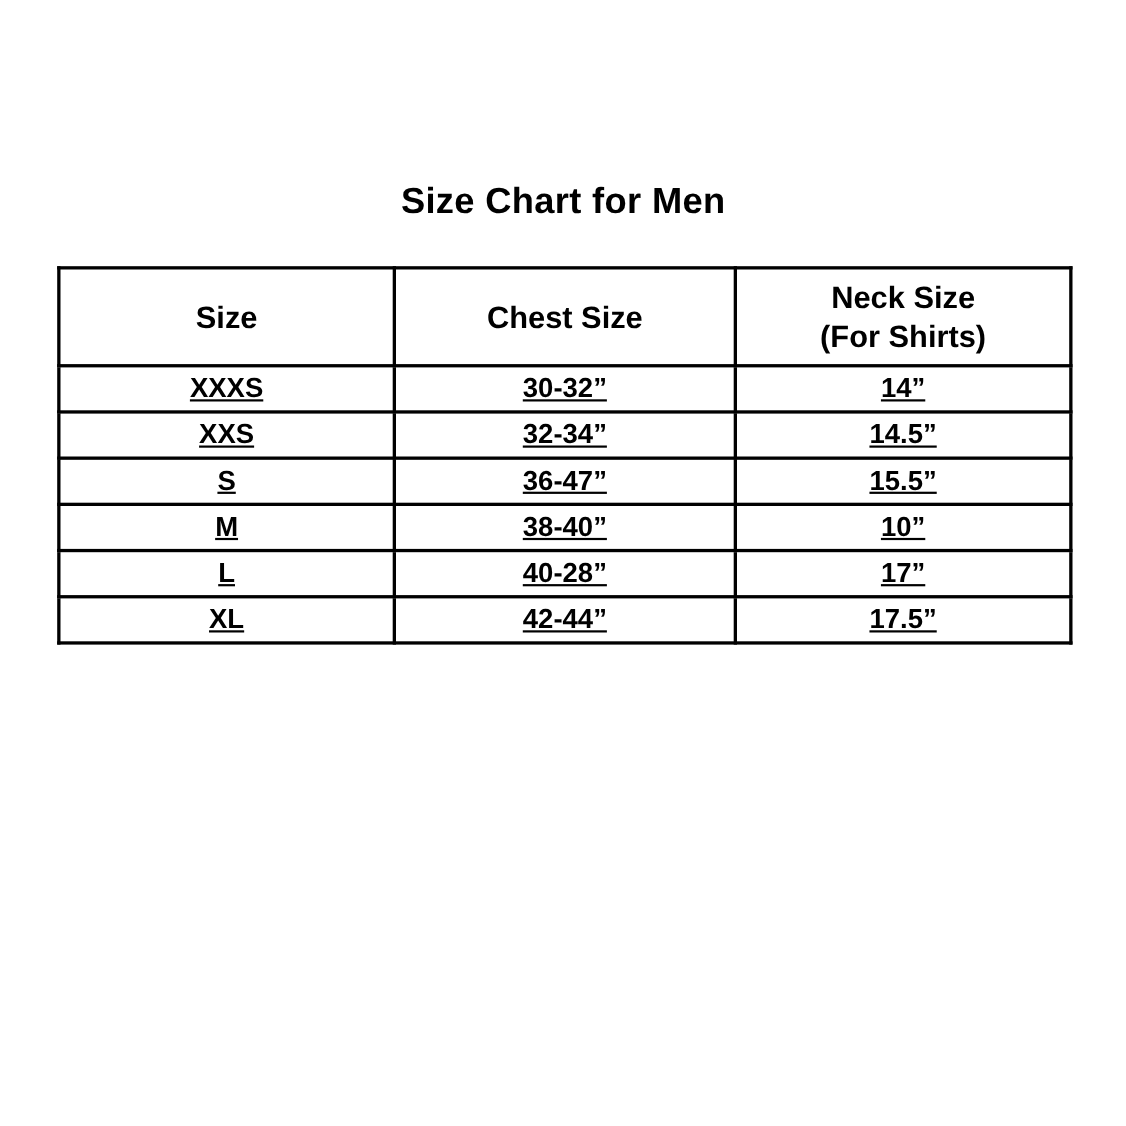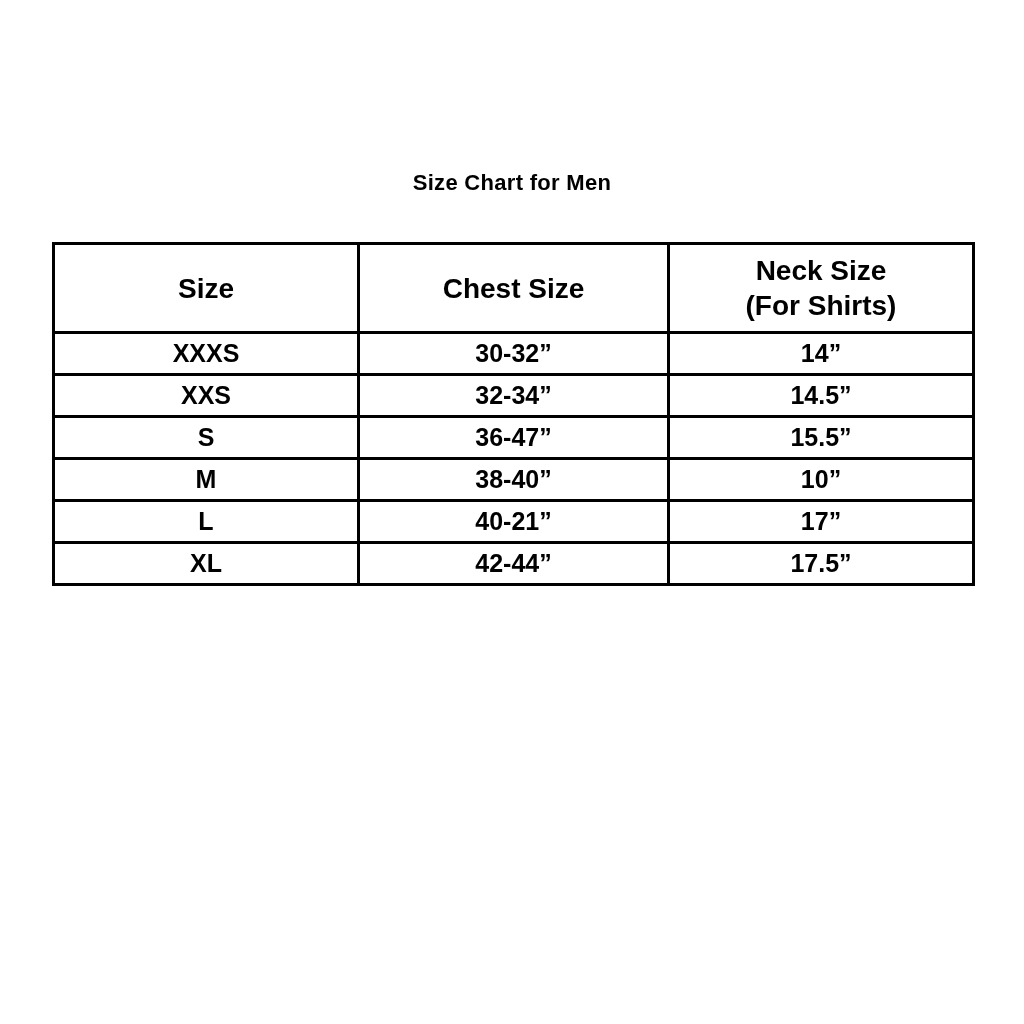--- a/index.html
+++ b/index.html
@@ -16,21 +16,21 @@
   .page {
     width: 1024px;
     height: 1024px;
     background: #ffffff;
     position: relative;
   }
   .chart-title {
     margin: 0;
     padding-top: 164px;
     text-align: center;
-    font-size: 22px;
+    font-size: 33px;
     line-height: 38px;
     font-weight: bold;
     letter-spacing: 0.3px;
   }
   table.size-chart {
     border-collapse: collapse;
     table-layout: fixed;
     margin: 40px 0 0 52px;
     width: 920px;
     background: #ffffff;
@@ -46,20 +46,21 @@
     overflow: hidden;
   }
   .size-chart thead th {
     height: 89px;
     font-size: 28px;
     line-height: 1.25;
   }
   .size-chart tbody td {
     height: 42px;
     font-size: 25px;
+    text-decoration: underline;
   }
   .col-size  { width: 305px; }
   .col-chest { width: 310px; }
   .col-neck  { width: 305px; }
 </style>
 </head>
 <body>
 
 <div class="page">
   <h1 class="chart-title">Size Chart for Men</h1>
@@ -100,21 +101,21 @@
           <td>36-47”</td>
           <td>15.5”</td>
         </tr>
         <tr>
           <td>M</td>
           <td>38-40”</td>
           <td>10”</td>
         </tr>
         <tr>
           <td>L</td>
-          <td>40-21”</td>
+          <td>40-28”</td>
           <td>17”</td>
         </tr>
         <tr>
           <td>XL</td>
           <td>42-44”</td>
           <td>17.5”</td>
         </tr>
       </tbody>
   </table>
 </div>

